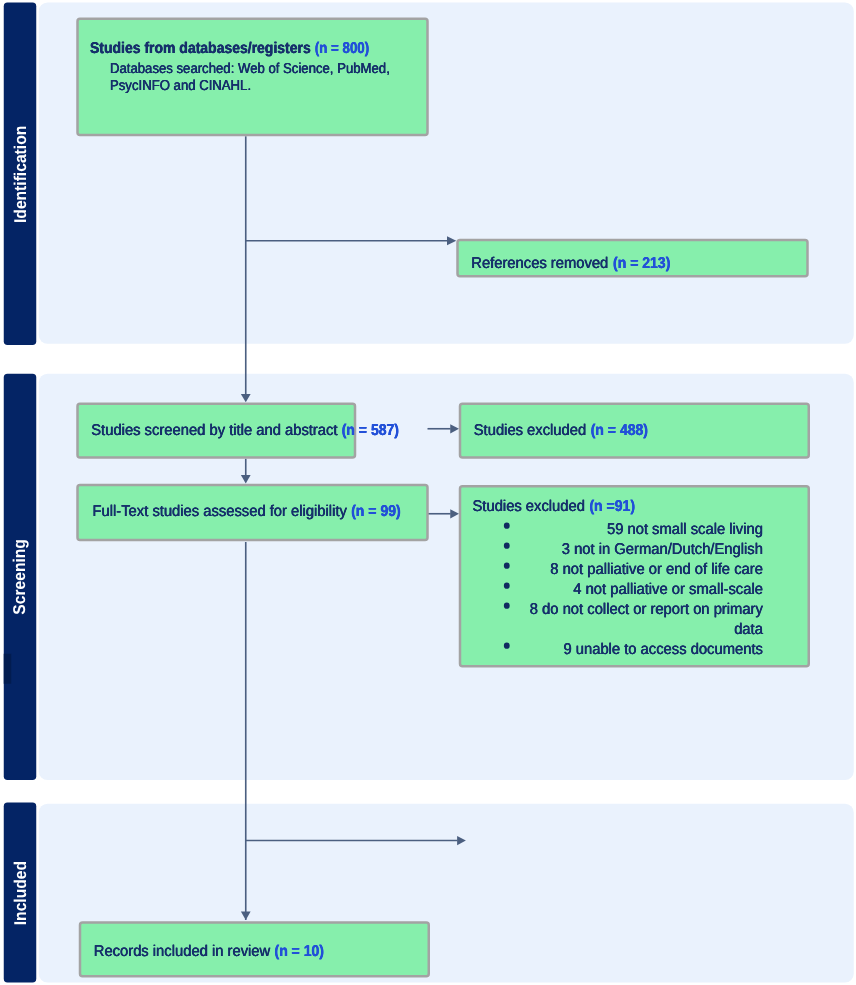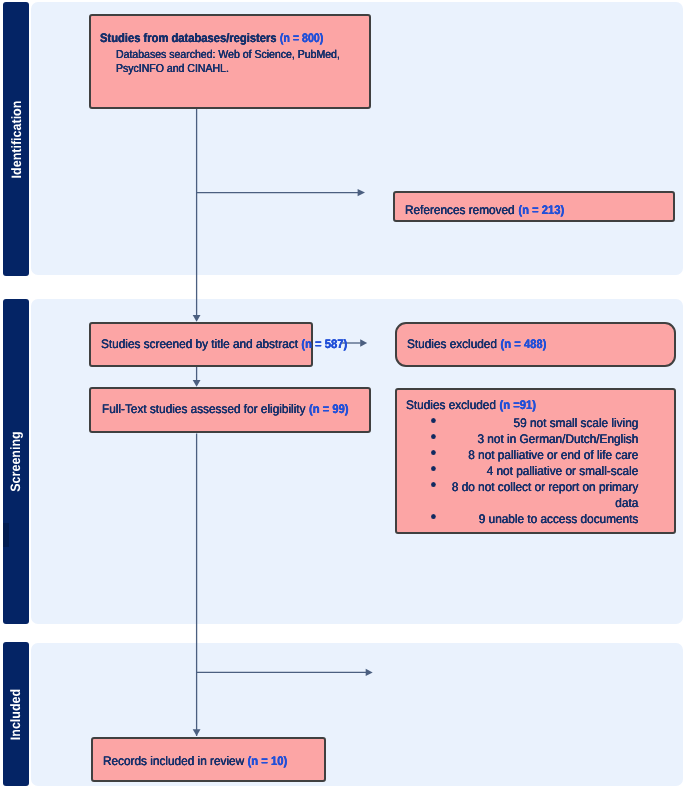--- a/index.html
+++ b/index.html
@@ -9,22 +9,22 @@
   #stage{position:relative;width:685px;height:788px;overflow:hidden;background:#fff;}
 
   .band{position:absolute;background:#eaf2fd;border-radius:7px;}
 
   .rail{position:absolute;background:#042465;border-radius:3px;
         display:flex;align-items:center;justify-content:center;}
   .rail span{color:#ffffff;font-weight:bold;font-size:13.6px;white-space:nowrap;
              transform:rotate(-90deg) scaleX(0.92);letter-spacing:0px;}
 
   .railmark{position:absolute;left:0px;top:224px;width:6px;height:24px;background:#021c50;}
-  .box{position:absolute;background:#fca5a5;border:2px solid #404040;border-radius:3px;
-       box-sizing:border-box;margin-left:28px;}
+  .box{position:absolute;background:#86efac;border:2px solid #a3a3a3;border-radius:3px;
+       box-sizing:border-box;}
   .tx{position:absolute;font-size:12.5px;color:#16306b;line-height:15px;white-space:nowrap;
       transform:scaleX(0.945);transform-origin:left top;
       text-shadow:0.22px 0 0 currentColor, -0.22px 0 0 currentColor;}
   .tx.bold{transform:scaleX(0.895);}
   .sub{font-size:11.5px;transform:scaleX(0.915);}
   .n{color:#2250d8;font-weight:bold;display:inline-block;transform:scaleX(0.95);
      transform-origin:left center;}
   .b{font-weight:bold;}
 
   .conn{position:absolute;left:0;top:0;width:685px;height:788px;pointer-events:none;}
@@ -89,21 +89,21 @@
       <span>References removed </span><span class="n">(n = 213)</span>
     </div>
   </div>
 
   <div class="box" style="left:61px;top:322px;width:224px;height:45px;">
     <div class="tx" style="left:10px;top:13px;">
       <span>Studies screened by title and abstract  </span><span class="n">(n = 587)</span>
     </div>
   </div>
 
-  <div class="box" style="left:367px;top:322px;width:281px;height:45px;border-radius:11px;">
+  <div class="box" style="left:367px;top:322px;width:281px;height:45px;">
     <div class="tx" style="left:10px;top:13px;">
       <span>Studies excluded </span><span class="n">(n = 488)</span>
     </div>
   </div>
 
   <div class="box" style="left:61px;top:387px;width:282px;height:46px;">
     <div class="tx" style="left:11px;top:13px;">
       <span>Full-Text studies assessed for eligibility </span><span class="n">(n = 99)</span>
     </div>
   </div>
@@ -117,19 +117,19 @@
         <li class="tx bl" style="position:relative;">3 not in German/Dutch/English</li>
         <li class="tx bl" style="position:relative;">8 not palliative or end of life care</li>
         <li class="tx bl" style="position:relative;">4 not palliative or small-scale</li>
         <li class="tx bl" style="position:relative;">8 do not collect or report on primary</li>
         <li class="tx" style="position:relative;">data</li>
         <li class="tx bl" style="position:relative;">9 unable to access documents</li>
       </ul>
   </div>
 
 
-  <div class="box" style="left:63px;top:737px;width:235px;height:45px;text-align:center;">
+  <div class="box" style="left:63px;top:737px;width:281px;height:45px;text-align:center;">
     <div class="tx" style="left:10px;top:15px;">
       <span>Records included in review </span><span class="n">(n = 10)</span>
     </div>
   </div>
 
 </div>
 
 </body></html>

